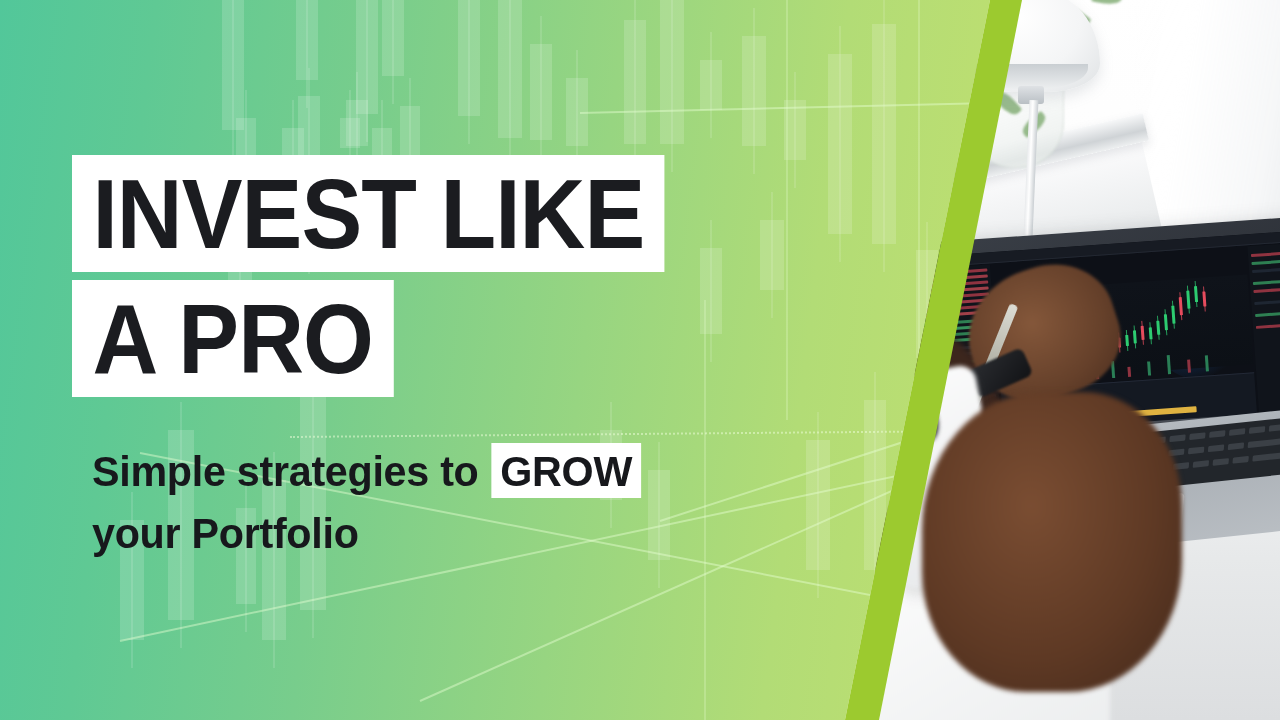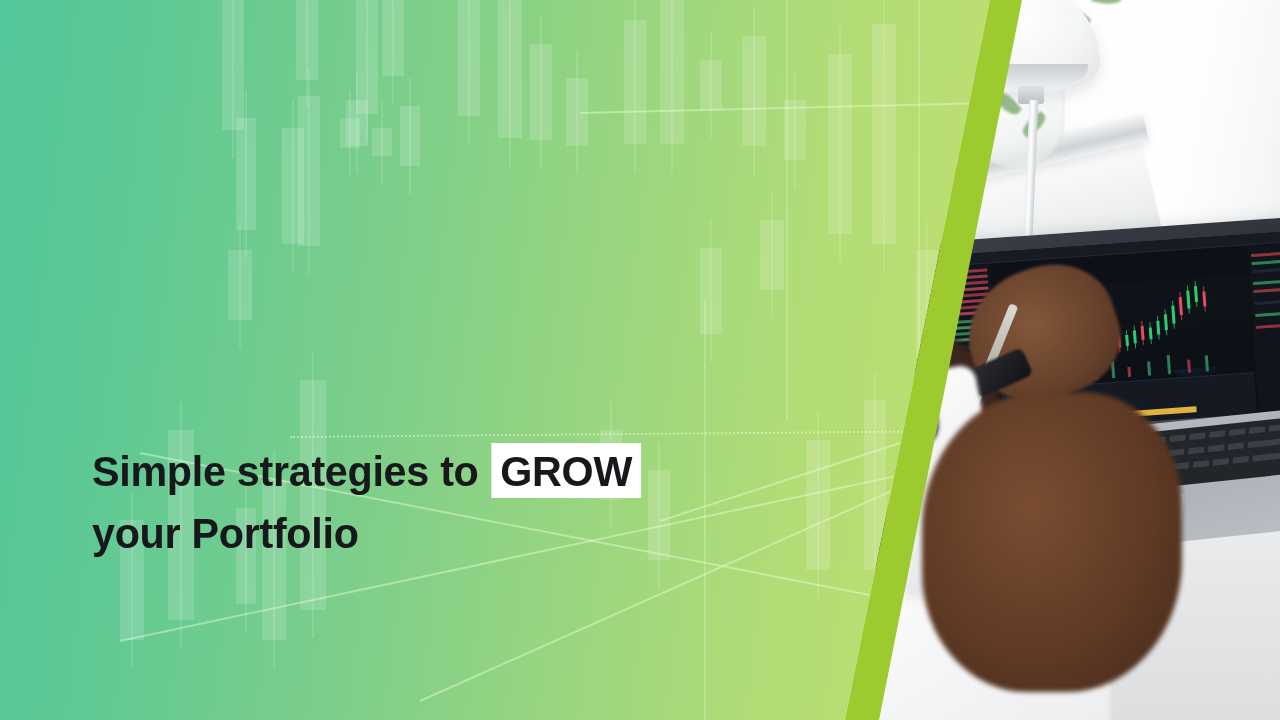--- a/index.html
+++ b/index.html
@@ -625,19 +625,23 @@
     <div class="trend" style="left:580px;top:112px;width:720px;transform:rotate(-1.4deg);"></div>
     <div class="trend dotted" style="left:290px;top:436px;width:760px;transform:rotate(-0.5deg);"></div>
     <div class="trend" style="left:120px;top:640px;width:880px;transform:rotate(-12deg);"></div>
     <div class="trend" style="left:140px;top:452px;width:900px;transform:rotate(11deg);"></div>
     <div class="trend" style="left:420px;top:700px;width:620px;transform:rotate(-24deg);"></div>
     <div class="trend" style="left:660px;top:520px;width:420px;transform:rotate(-18deg);"></div>
   </div>
 
   <div class="accent-stripe"></div>
 
+  <div class="headline-wrap">
+    <span class="headline-line">INVEST LIKE</span>
+    <span class="headline-line">A PRO</span>
+  </div>
 
   <div class="subhead">
     <span>Simple strategies to </span><span class="hl-mark">GROW</span><br>
     <span>your Portfolio</span>
   </div>
 
 </div>
 
 </body></html>

